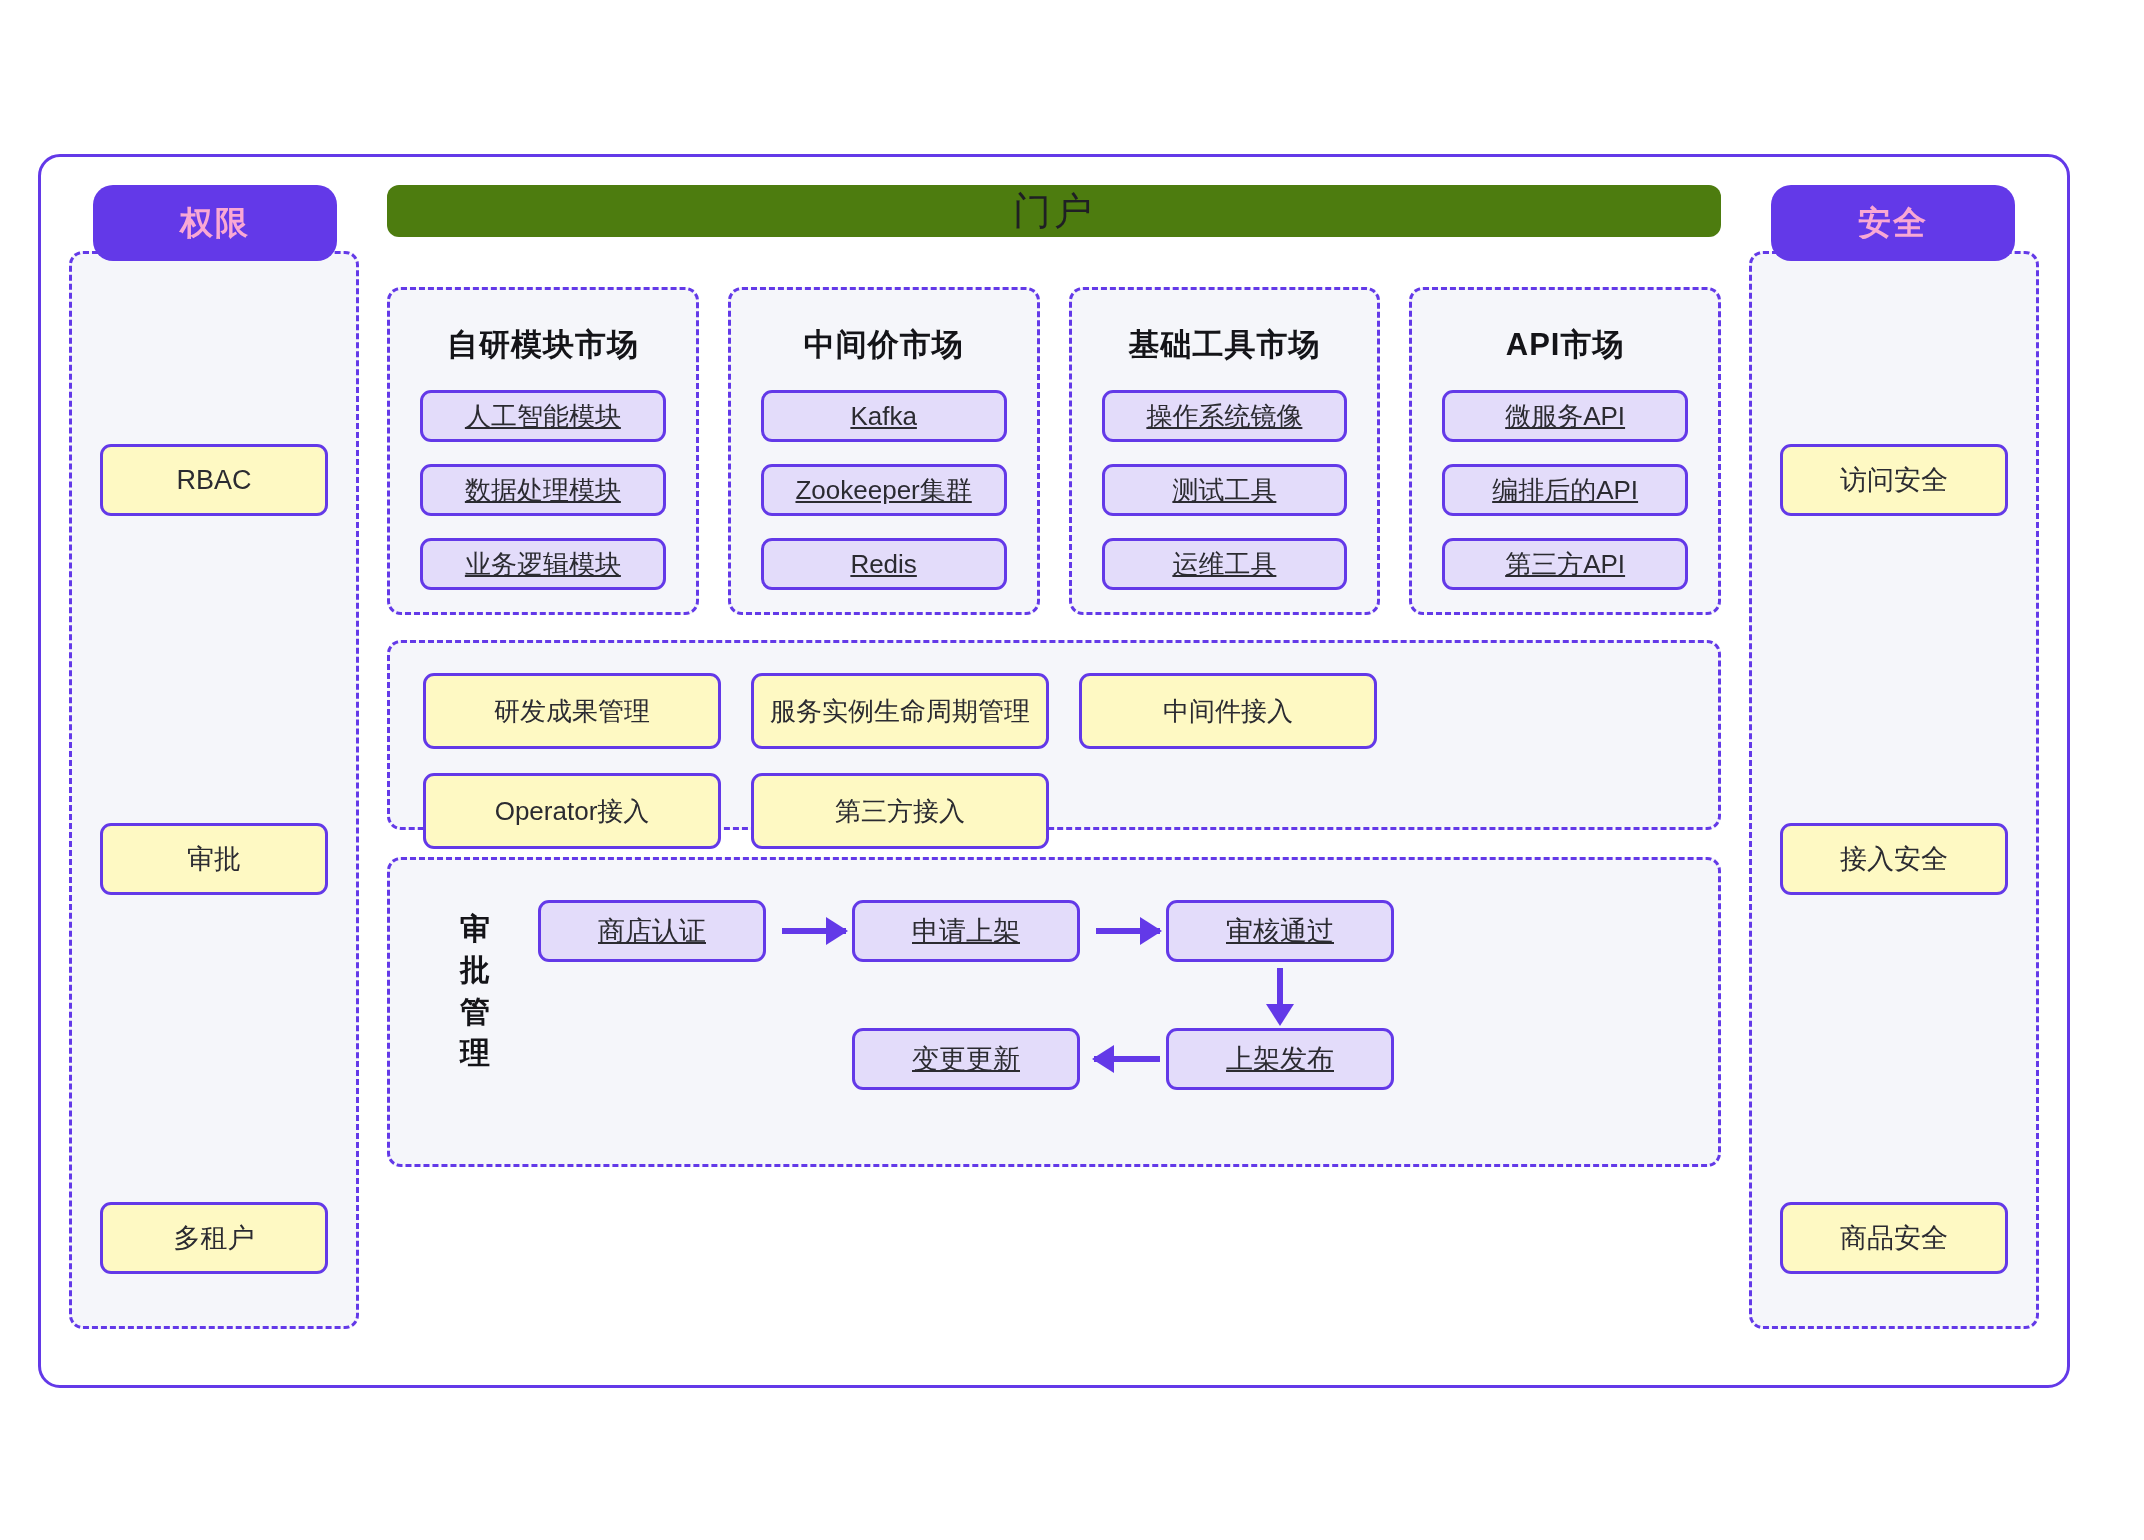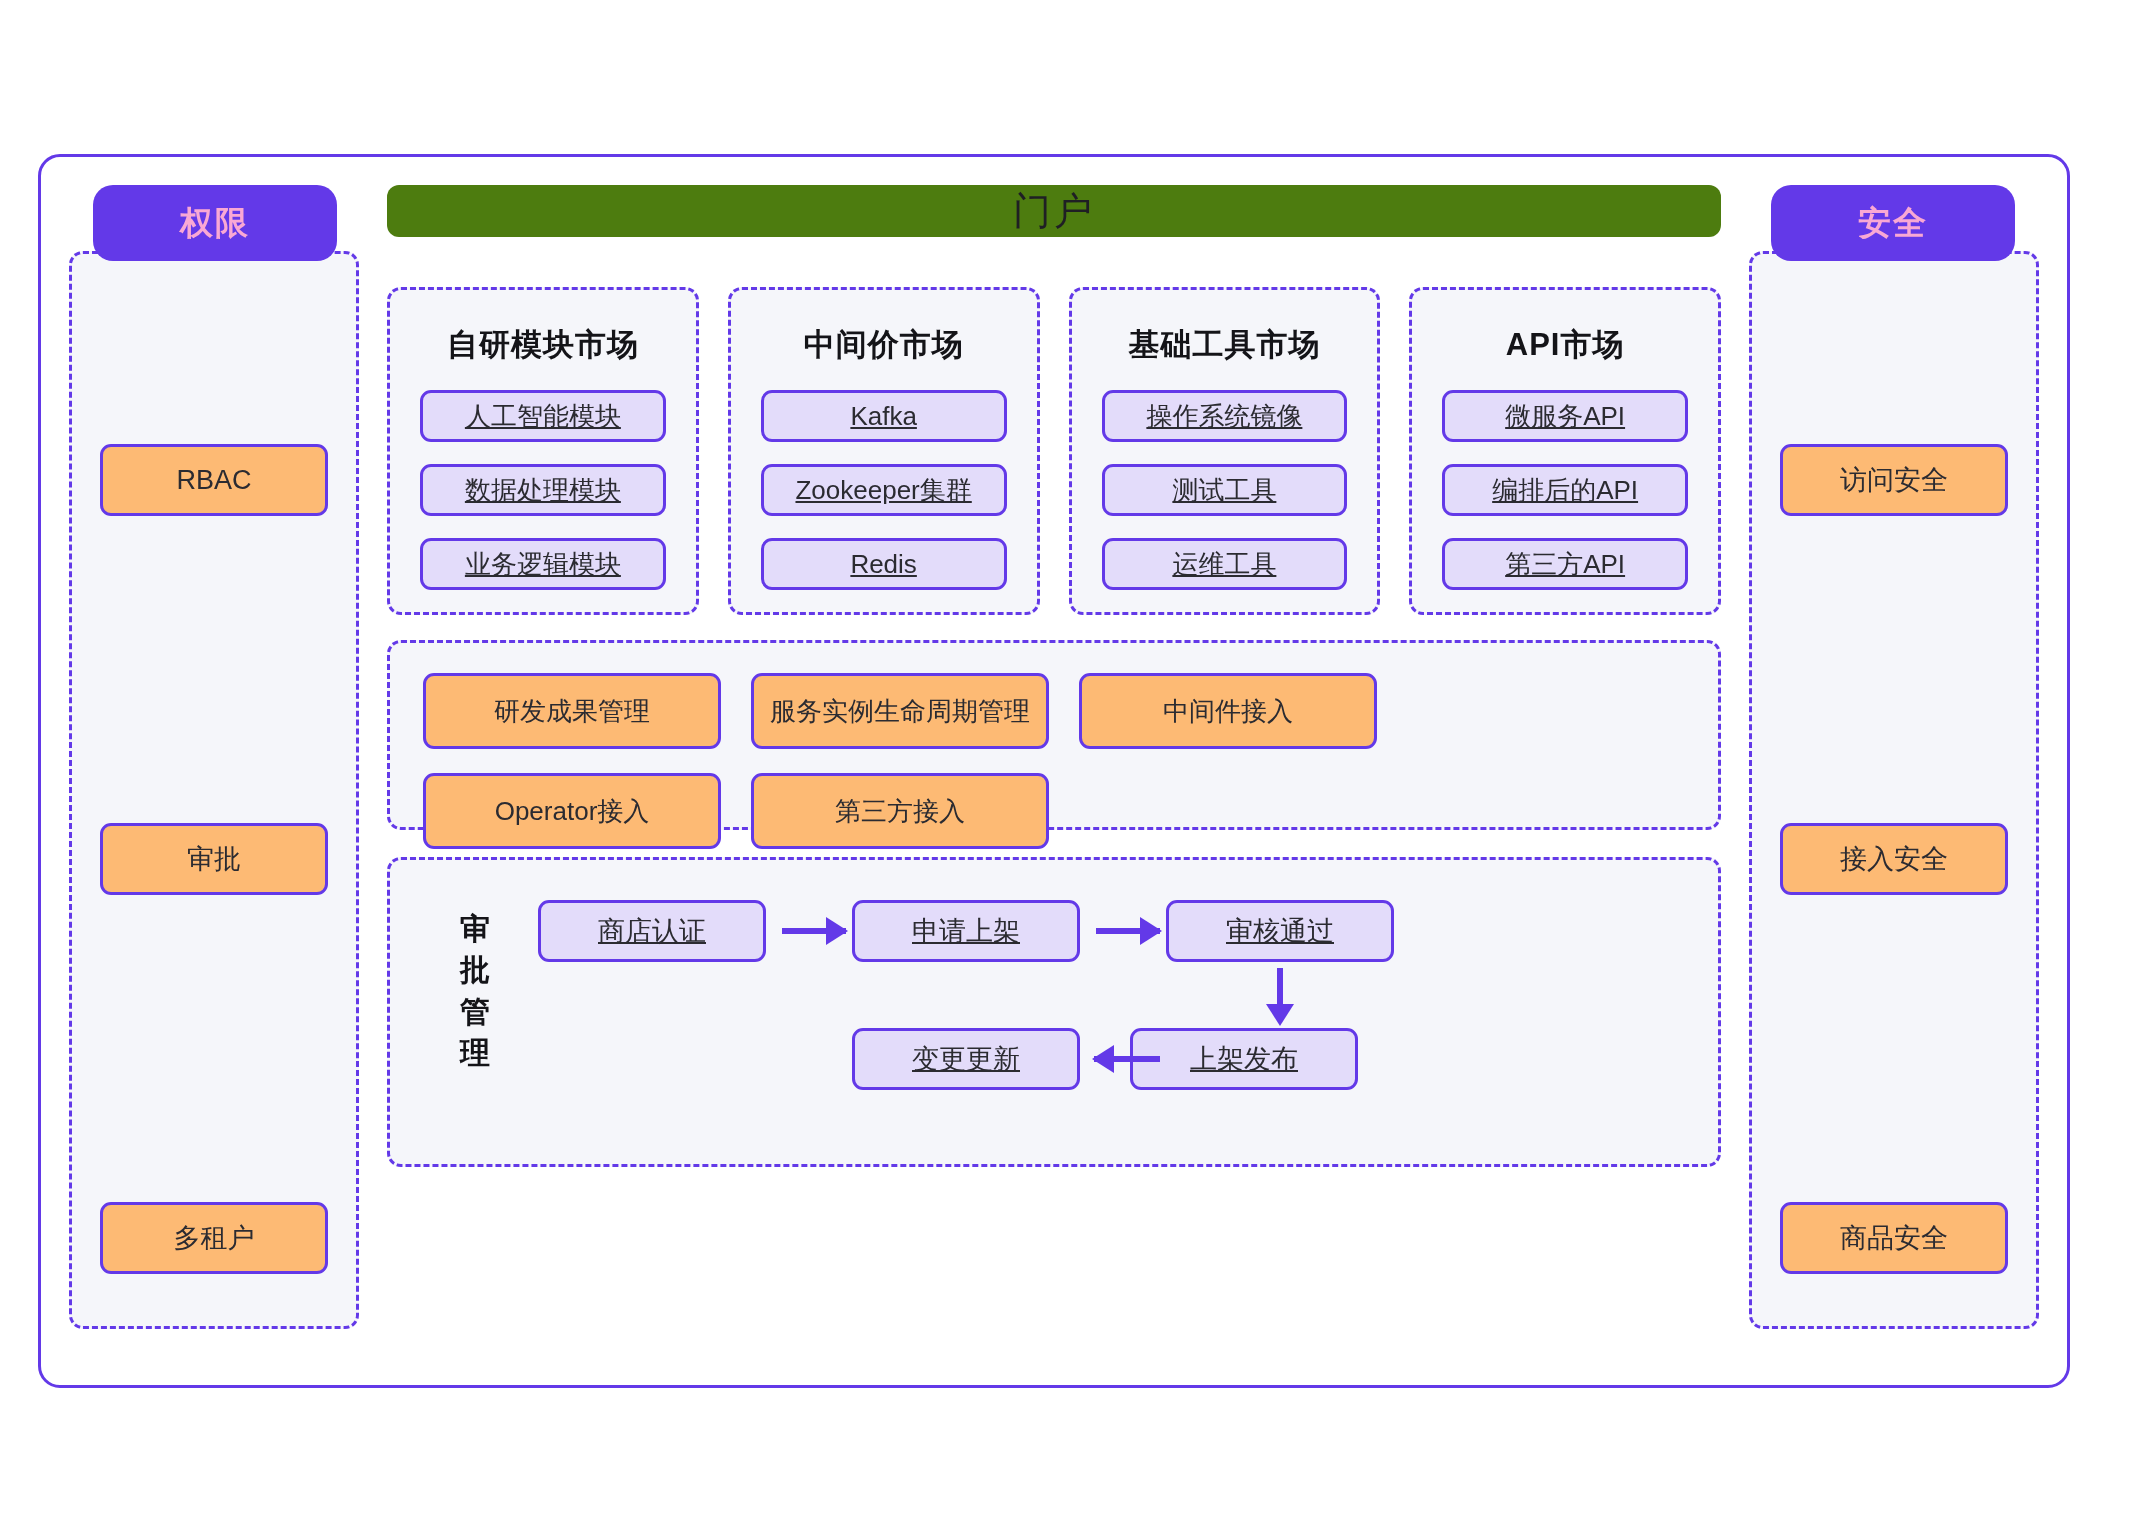--- a/index.html
+++ b/index.html
@@ -79,21 +79,21 @@
   .chip {
     border: 3px solid #6339e8;
     border-radius: 11px;
     display: flex;
     align-items: center;
     justify-content: center;
     font-size: 27px;
     color: #2b2b31;
     box-sizing: border-box;
   }
-  .chip-white  { background: #fdba74; text-align: center; }
+  .chip-white  { background: #fef9c3; text-align: center; }
   .chip-violet { background: #e3dcfa; text-decoration: underline; }
 
   .side-chip { height: 72px; }
 
   
   #center-col {
     position: absolute;
     left: 346px;
     right: 346px;
     top: 0;
@@ -194,21 +194,21 @@
 
   .flow-node {
     position: absolute;
     height: 62px;
     width: 228px;
     font-size: 27px;
   }
   #node-shop    { left: 148px; top: 40px; }
   #node-apply   { left: 462px; top: 40px; }
   #node-pass    { left: 776px; top: 40px; }
-  #node-publish { left: 740px; top: 168px; border-radius: 11px; }
+  #node-publish { left: 776px; top: 168px; border-radius: 11px; }
   #node-change  { left: 462px; top: 168px; }
 
   
   .arrow-h {
     position: absolute;
     height: 6px;
     background: #6339e8;
     top: 68px;
   }
   .arrow-h::after {

